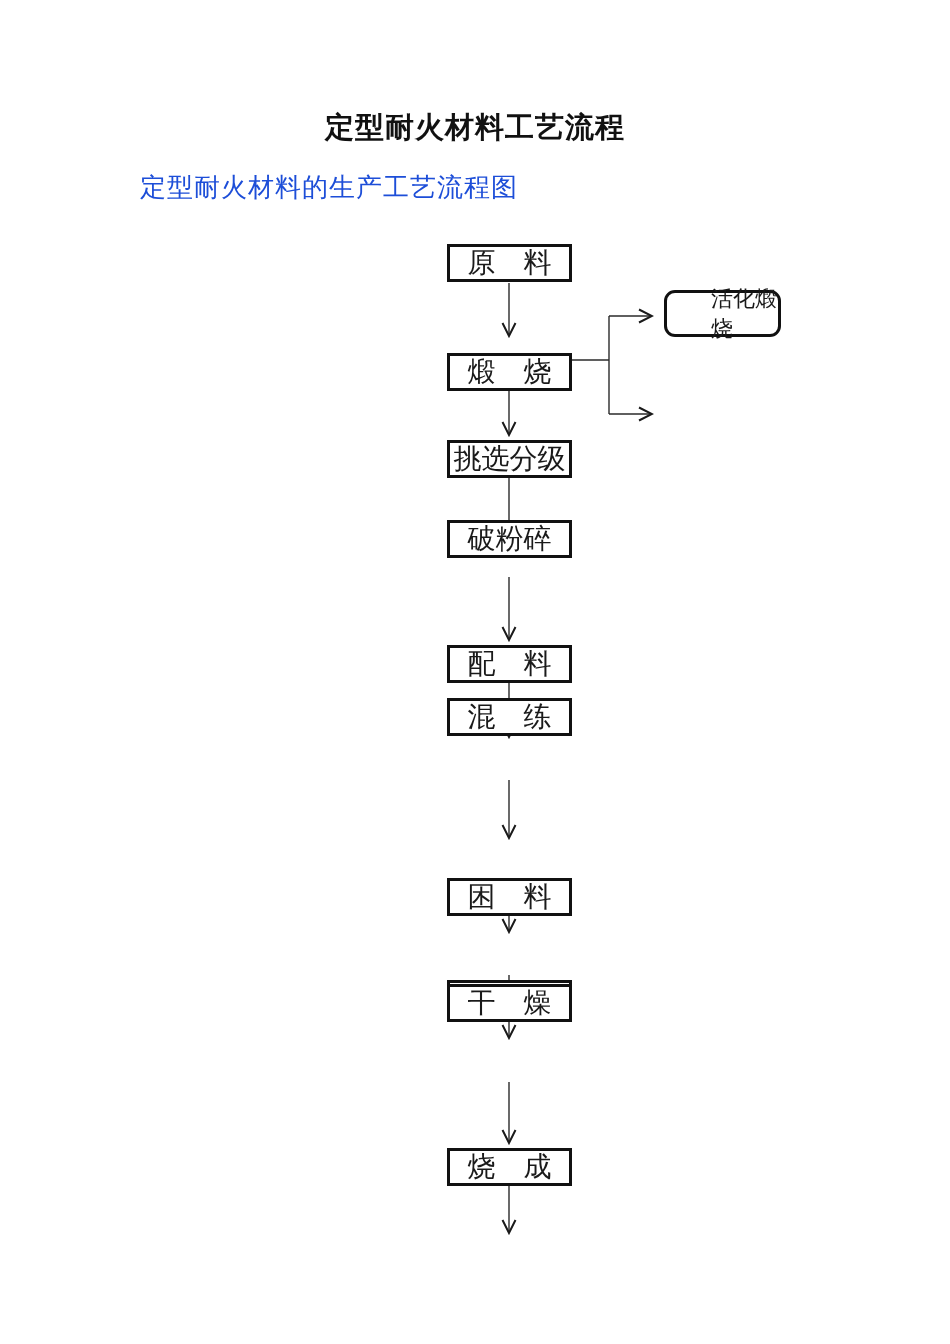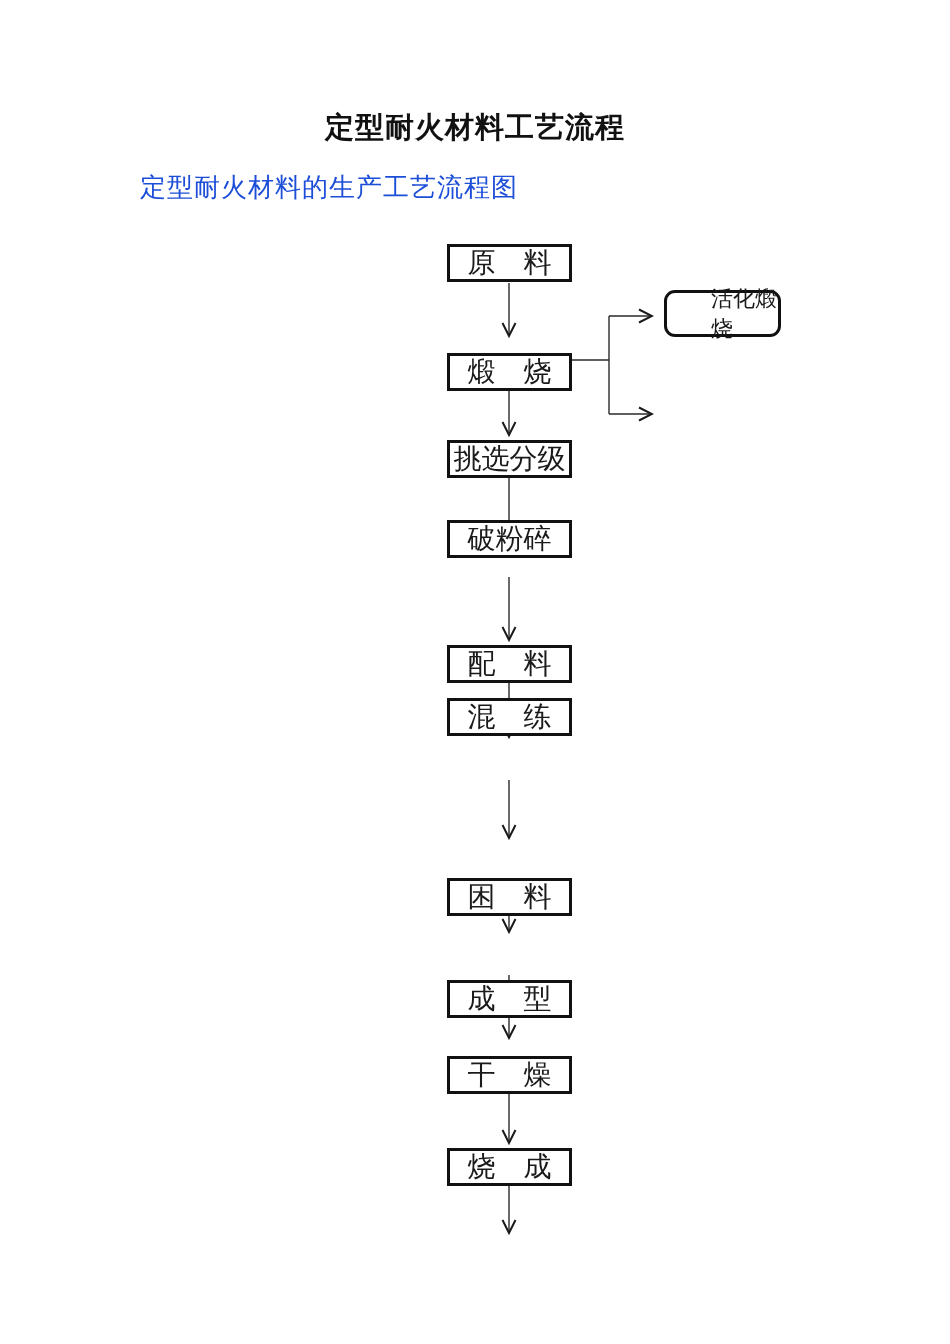--- a/index.html
+++ b/index.html
@@ -126,21 +126,21 @@
   </div>
   <div class="node" style="top:698px">
     <span>混　练</span>
   </div>
   <div class="node" style="top:878px">
     <span>困　料</span>
   </div>
   <div class="node" style="top:980px">
     <span>成　型</span>
   </div>
-  <div class="node" style="top:1056px">
+  <div class="node" style="top:984px">
     <span>干　燥</span>
   </div>
   <div class="node" style="top:1148px">
     <span>烧　成</span>
   </div>
 
   <div class="branch-node" style="top:290px">
     <span>活化煅烧</span>
   </div>
 

